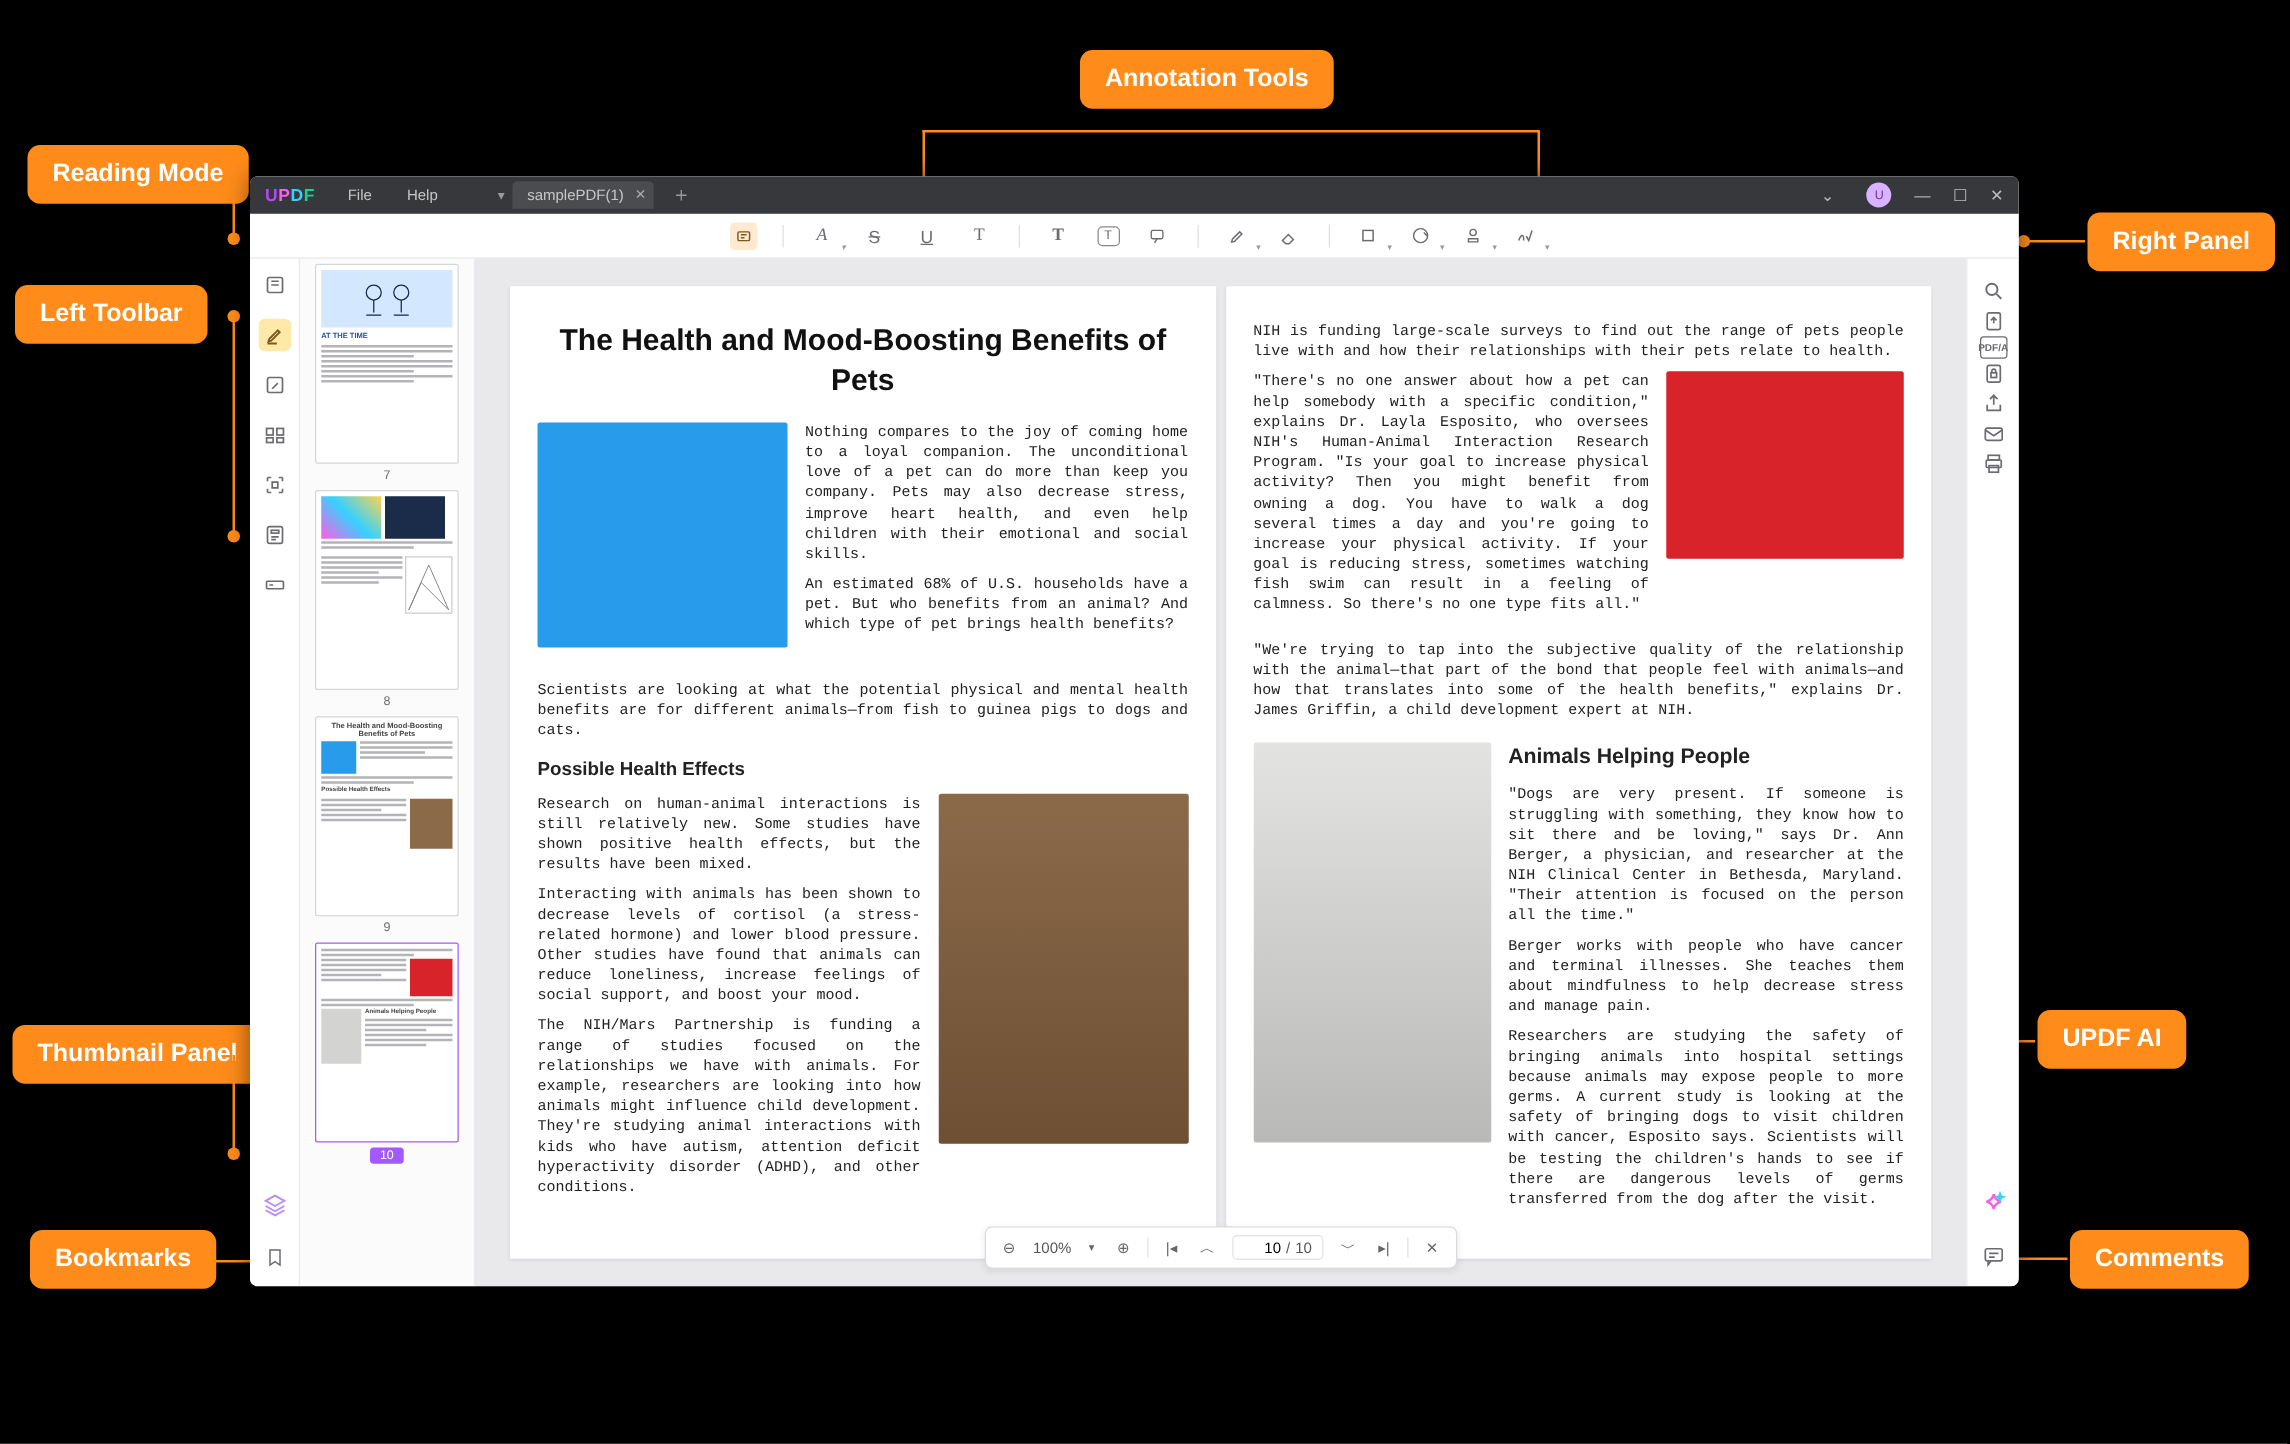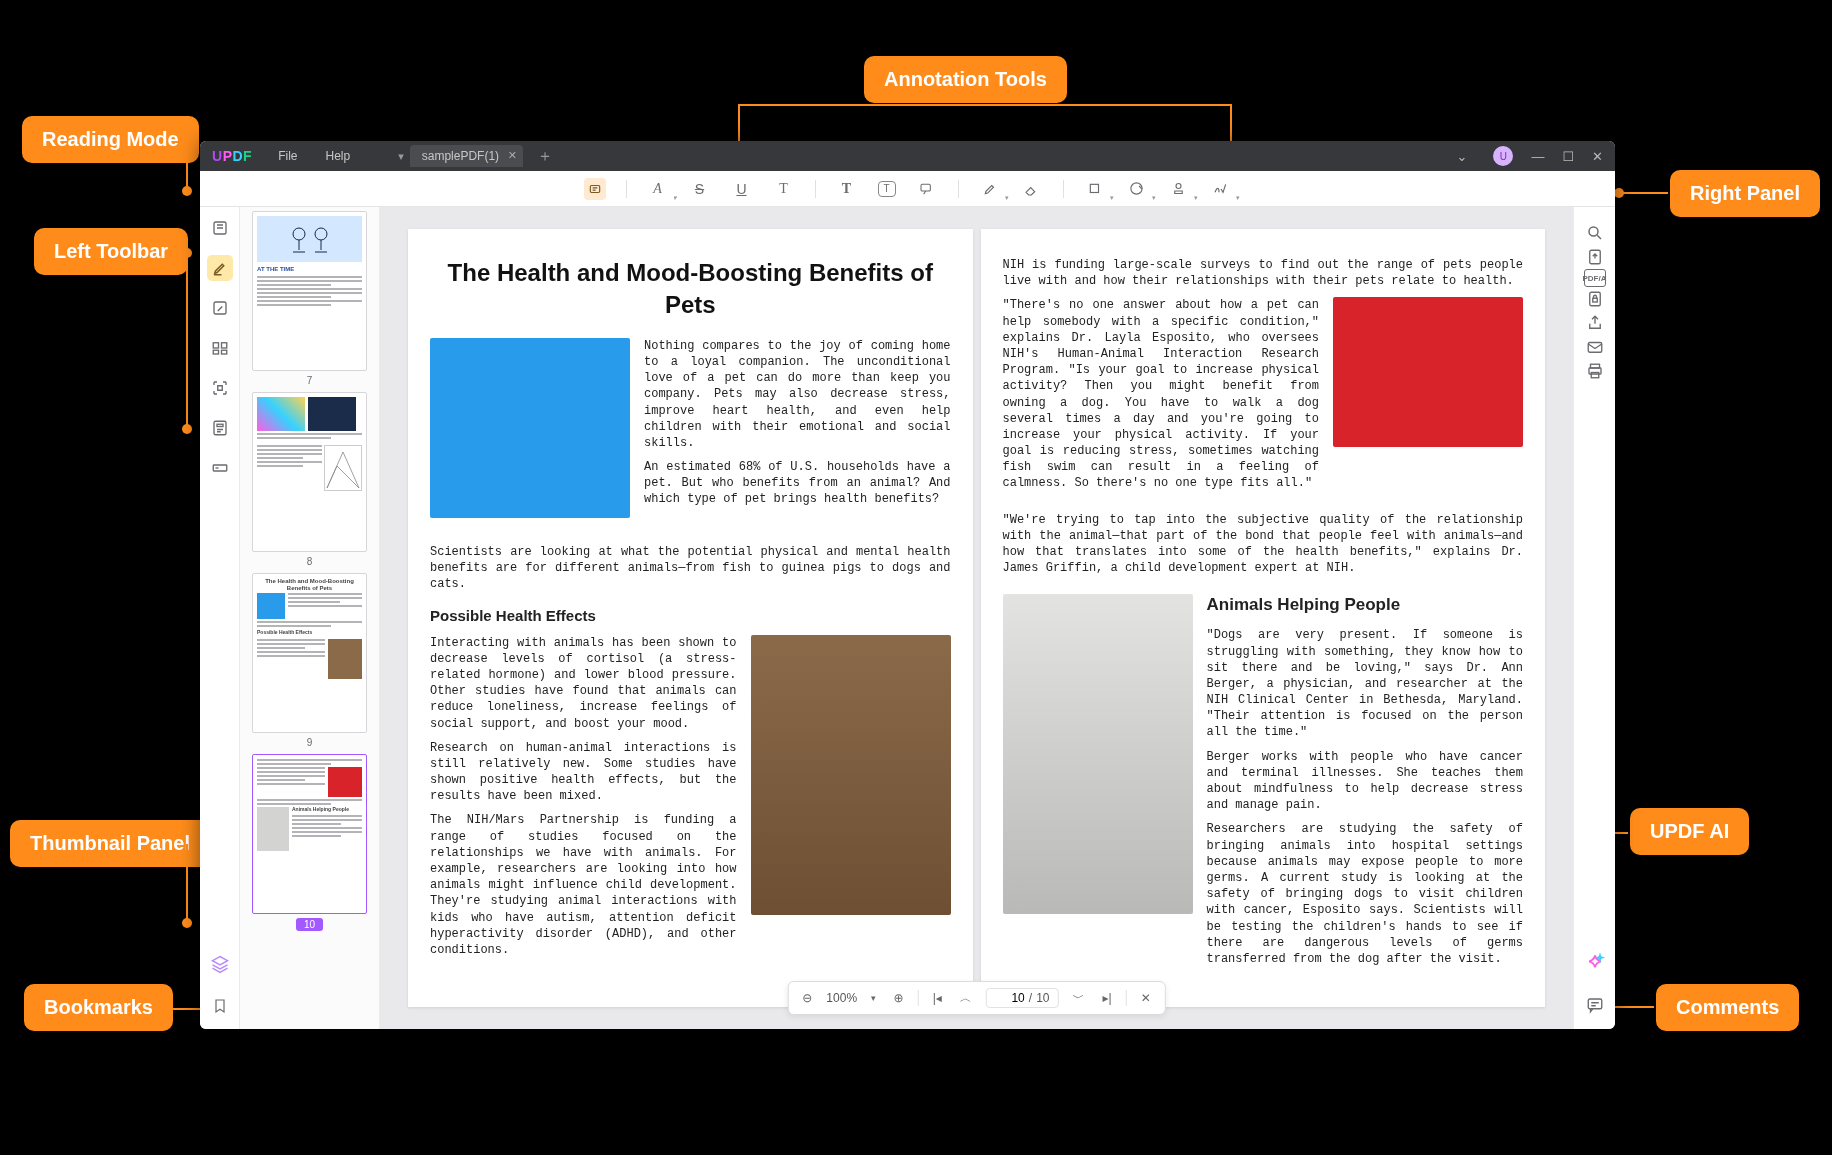--- a/index.html
+++ b/index.html
@@ -91,24 +91,24 @@
 .mini .mimg.g{background:#d3d3d1}
 .mini .mimg.grad{background:linear-gradient(45deg,#ff5ce4,#36d1ff,#ffd24d)}
 .mini .mtxt{flex:1}
 .mini .bar{height:2px;background:#b4b4b8;margin-bottom:2px}
 .mini .bar.s{width:70%}
 </style>
 </head>
 <body>
 
 <div class="callout" style="left:22px;top:116px">Reading Mode</div>
-<div class="callout" style="left:34px;top:228px">Left Toolbar</div>
+<div class="callout" style="left:12px;top:228px">Left Toolbar</div>
 <div class="callout" style="left:10px;top:820px">Thumbnail Panel</div>
 <div class="callout" style="left:24px;top:984px">Bookmarks</div>
-<div class="callout" style="left:864px;top:56px">Annotation Tools</div>
+<div class="callout" style="left:864px;top:40px">Annotation Tools</div>
 <div class="callout" style="left:1670px;top:170px">Right Panel</div>
 <div class="callout" style="left:1630px;top:808px">UPDF AI</div>
 <div class="callout" style="left:1656px;top:984px">Comments</div>
 <div class="callout" style="position:absolute;left:1244px;top:832px">Navigation Panel</div>
 
 <div class="callout-line" style="left:186px;top:140px;width:2px;height:48px"></div>
 <div class="callout-dot" style="left:182px;top:186px"></div>
 <div class="callout-line" style="left:186px;top:252px;width:2px;height:176px"></div>
 <div class="callout-dot" style="left:182px;top:248px"></div>
 <div class="callout-dot" style="left:182px;top:424px"></div>
@@ -404,22 +404,22 @@
             <div class="imgbox" style="width:200px;height:180px;flex-shrink:0"></div>
             <div style="flex:1">
               <p>Nothing compares to the joy of coming home to a loyal companion. The unconditional love of a pet can do more than keep you company. Pets may also decrease stress, improve heart health, and even help children with their emotional and social skills.</p>
               <p>An estimated 68% of U.S. households have a pet. But who benefits from an animal? And which type of pet brings health benefits?</p>
             </div>
           </div>
           <p style="margin-top:26px">Scientists are looking at what the potential physical and mental health benefits are for different animals—from fish to guinea pigs to dogs and cats.</p>
           <h2>Possible Health Effects</h2>
           <div class="row">
             <div style="flex:1">
+              <p>Research on human-animal interactions is still relatively new. Some studies have shown positive health effects, but the results have been mixed.</p>
               <p>Interacting with animals has been shown to decrease levels of cortisol (a stress-related hormone) and lower blood pressure. Other studies have found that animals can reduce loneliness, increase feelings of social support, and boost your mood.</p>
-              <p>Research on human-animal interactions is still relatively new. Some studies have shown positive health effects, but the results have been mixed.</p>
               <p>The NIH/Mars Partnership is funding a range of studies focused on the relationships we have with animals. For example, researchers are looking into how animals might influence child development. They're studying animal interactions with kids who have autism, attention deficit hyperactivity disorder (ADHD), and other conditions.</p>
             </div>
             <div class="imgbox wood" style="width:200px;height:280px;flex-shrink:0"></div>
           </div>
         </div>
 
         <div class="pageview">
           <p>NIH is funding large-scale surveys to find out the range of pets people live with and how their relationships with their pets relate to health.</p>
           <div class="row" style="margin-top:6px">
             <div style="flex:1">

